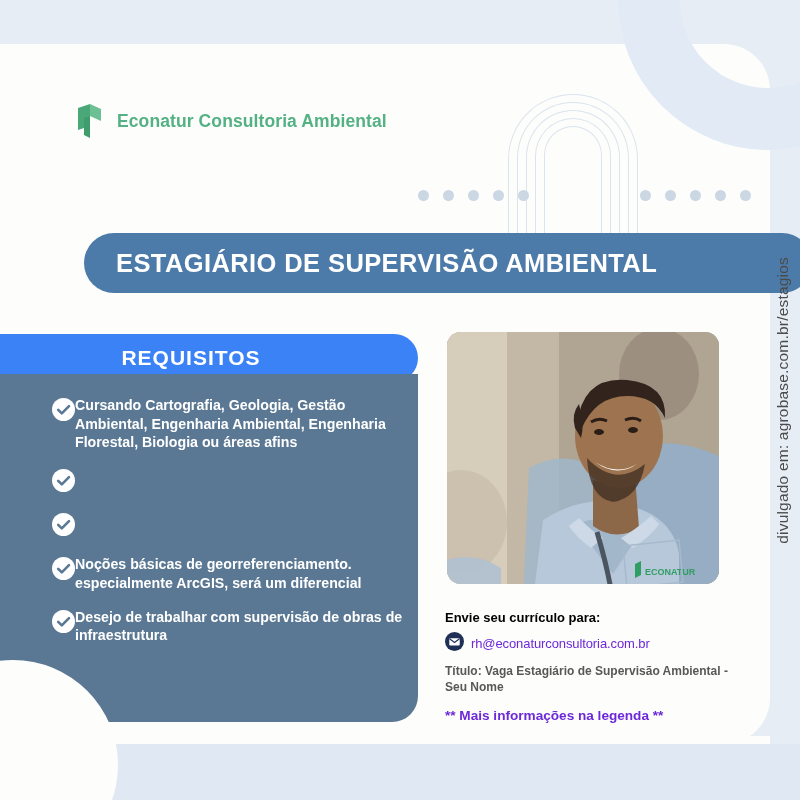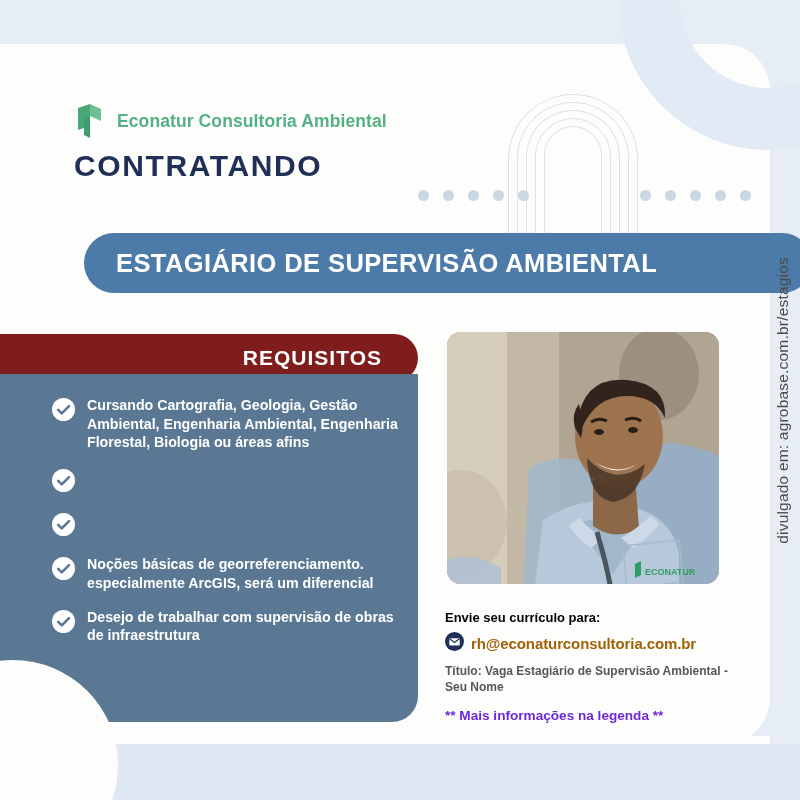--- a/index.html
+++ b/index.html
@@ -104,42 +104,42 @@
   }
   .role-banner-text{
     color:#ffffff;font-size:25.5px;font-weight:bold;
     letter-spacing:.4px;margin-left:32px;white-space:nowrap;
   }
 
   
   .req-header{
     position:absolute;left:0;top:334px;
     width:418px;height:48px;
-    background:#7f1d1d;
+    background:#3b82f6;
     border-top-right-radius:24px;
     border-bottom-right-radius:24px;
-    display:flex;align-items:center;justify-content:flex-end;
+    display:flex;align-items:center;justify-content:center;
   }
   .req-header-text{
     color:#ffffff;font-size:21px;font-weight:bold;
     letter-spacing:1px;margin-right:36px;
   }
   .req-panel{
     position:absolute;left:0;top:374px;
     width:418px;height:348px;
     background:#5a7893;
     border-bottom-right-radius:26px;
     border-top-right-radius:0;
   }
   .req-list{
     position:absolute;left:52px;top:396px;
     width:352px;
   }
   .req-item{
-    display:flex;align-items:flex-start;gap:12px;
+    display:flex;align-items:flex-start;
     margin-bottom:15px;
   }
   .check-icon{
     flex:0 0 auto;width:23px;height:23px;margin-top:2px;
   }
   .req-text{
     color:#ffffff;font-size:14.2px;line-height:1.32;
     font-weight:bold;
   }
 
@@ -157,21 +157,21 @@
   .contact{
     position:absolute;left:445px;top:610px;width:300px;
   }
   .contact-lead{
     font-size:13px;font-weight:bold;color:#000000;
     margin-bottom:7px;
   }
   .email-row{display:flex;align-items:center;gap:7px;margin-bottom:8px;}
   .email-icon{flex:0 0 auto;width:19px;height:19px;}
   .email-text{
-    font-size:15px;font-weight:bold;color:#a16207;
+    font-size:13px;font-weight:normal;color:#6d28d9;
     letter-spacing:-.1px;
   }
   .contact-title{
     font-size:12px;font-weight:bold;color:#585858;
     line-height:1.35;margin-bottom:13px;
   }
   .contact-note{
     font-size:13.6px;font-weight:bold;color:#6d28d9;
   }
 
@@ -226,21 +226,20 @@
       <svg class="brand-mark" viewBox="0 0 27 34">
         <path d="M2 4 L14 0 L14 22 L2 26 Z" fill="#4aa878"></path>
         <path d="M14 0 L25 5 L25 17 L14 12 Z" fill="#6cc093"></path>
         <path d="M8 14 L14 12 L14 34 L8 31 Z" fill="#3f9c6d"></path>
       </svg>
     </span>
     <span class="brand-name">Econatur Consultoria Ambiental</span>
   </div>
 
   <div class="headline">
-    <div>CONTRATANDO</div>
   </div>
 
   <div class="role-banner">
     <span class="role-banner-text">ESTAGIÁRIO DE SUPERVISÃO AMBIENTAL</span>
   </div>
 
   <div class="req-header">
     <span class="req-header-text">REQUISITOS</span>
   </div>
   <div class="req-panel"></div>

